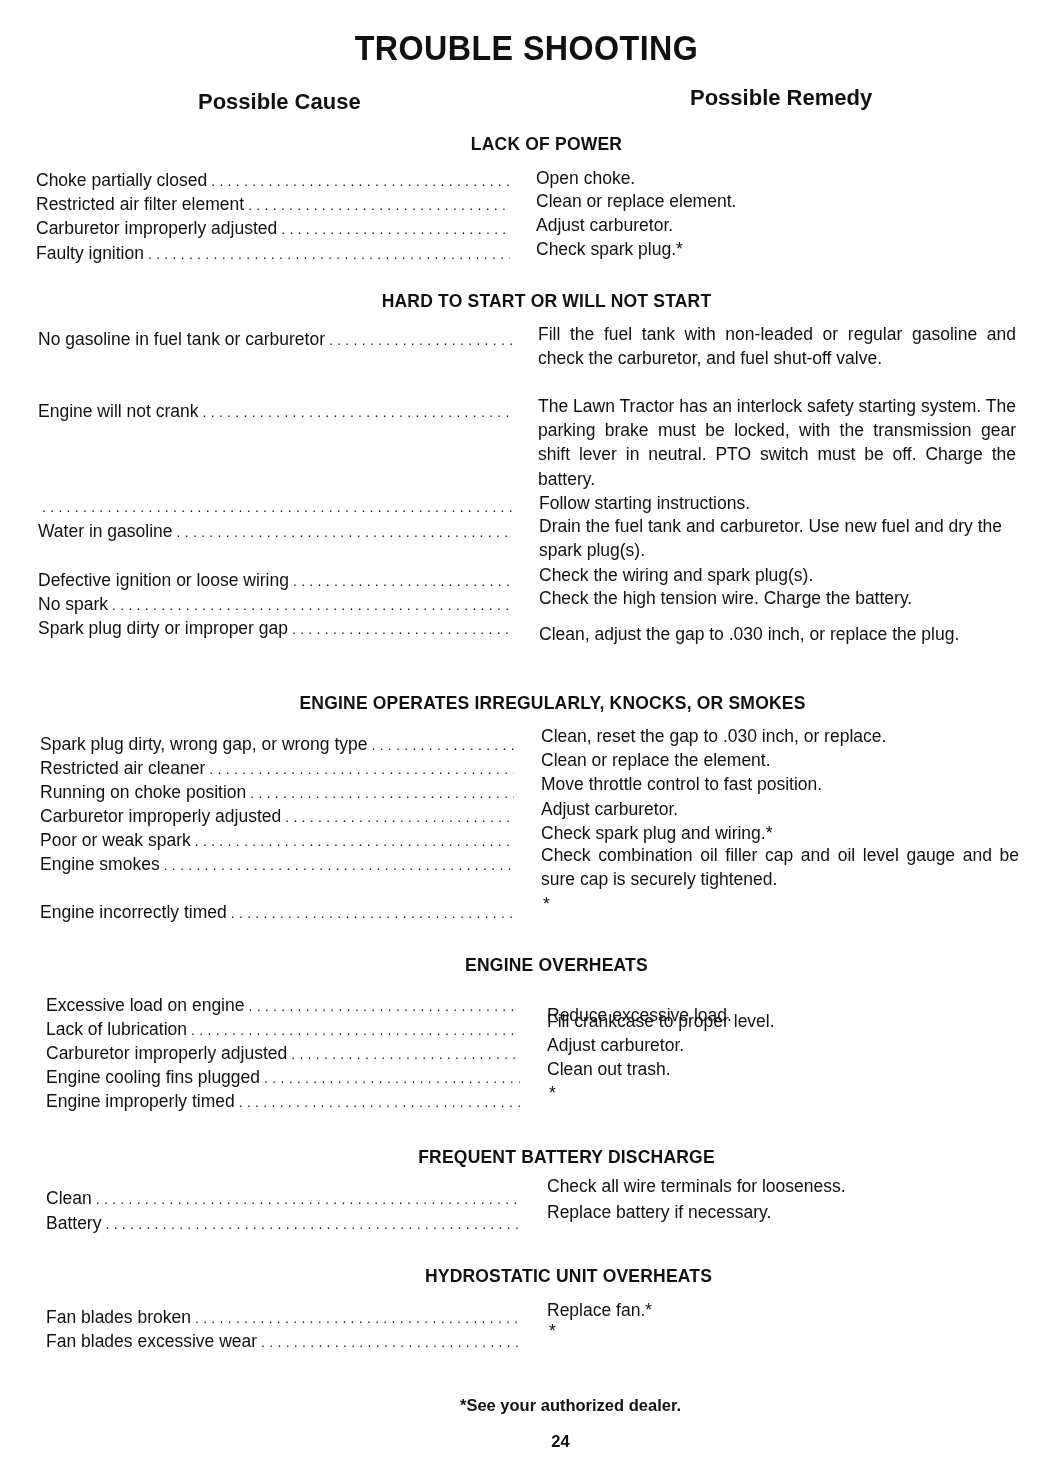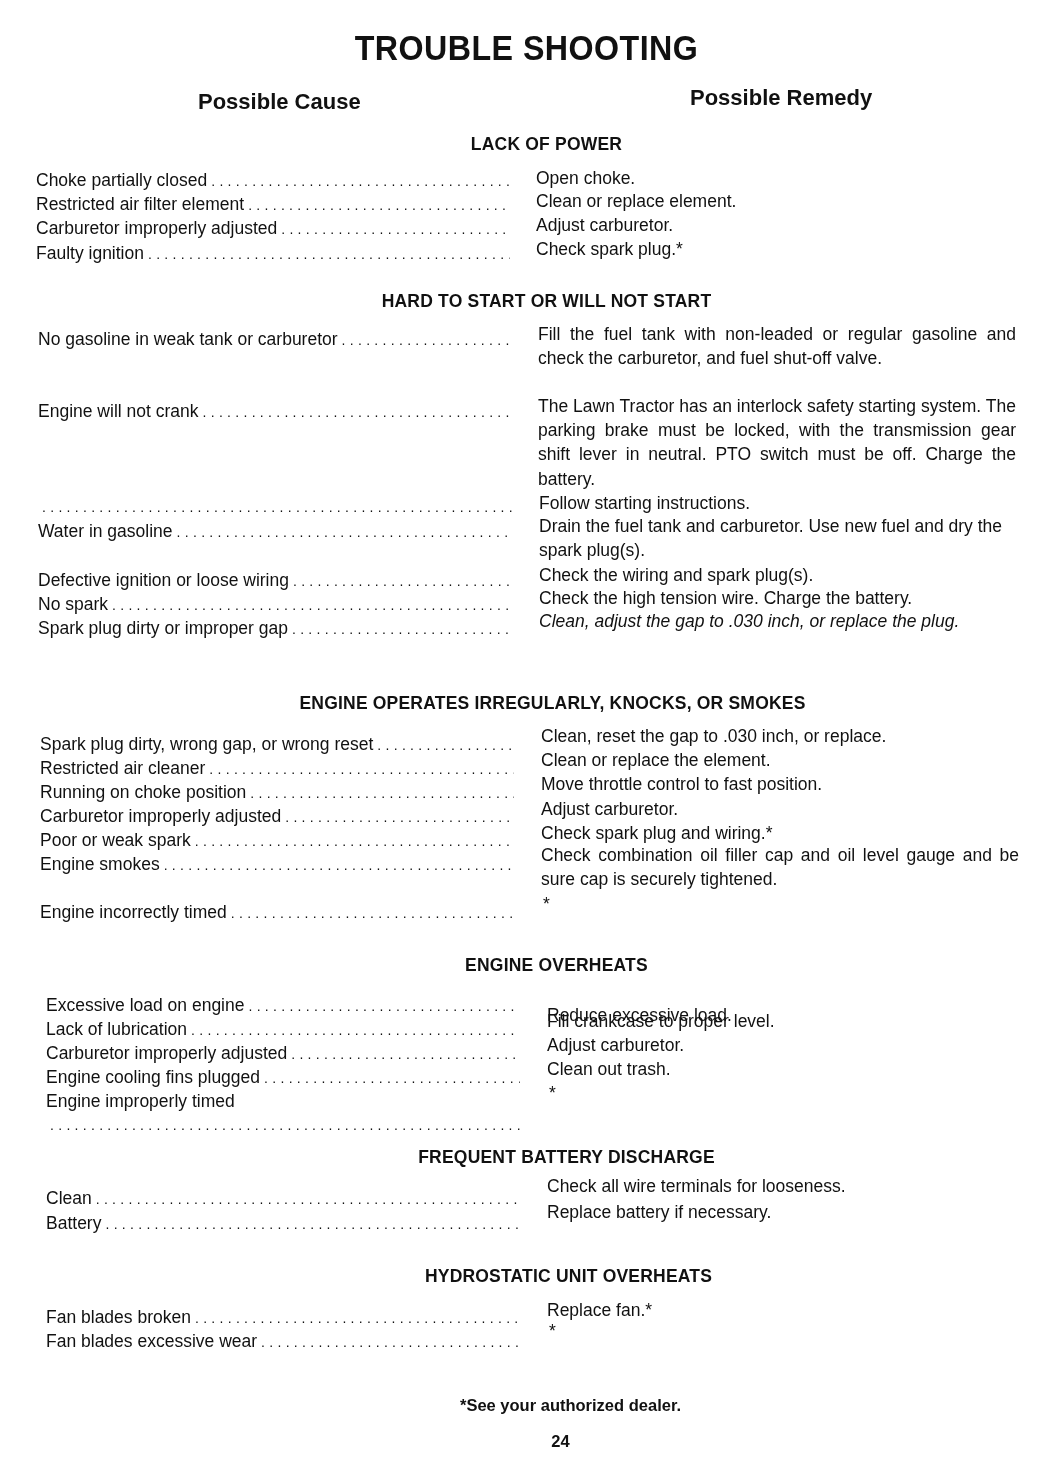--- a/index.html
+++ b/index.html
@@ -129,21 +129,21 @@
       <span class="ctext">Faulty ignition</span>
       <span class="leader"></span>
     </div>
 </div>
 <div class="remedy single" style="left:536px; top:237px;">Check spark plug.*</div>
 
 <div class="section-title" style="top:291px; padding-left:20px;">HARD TO START OR WILL NOT START</div>
 
 <div class="row" style="left:38px; top:327px;">
   <div class="cause" style="width:474px;">
-      <span class="ctext">No gasoline in weak tank or carburetor</span>
+      <span class="ctext">No gasoline in fuel tank or carburetor</span>
       <span class="leader"></span>
     </div>
 </div>
 <div class="remedy" style="left:538px; top:322px; width:478px;">Fill the fuel tank with non-leaded or regular gasoline and check the carburetor, and fuel shut-off valve.</div>
 
 <div class="row" style="left:38px; top:399px;">
   <div class="cause" style="width:474px;">
       <span class="ctext">Engine will not crank</span>
       <span class="leader"></span>
     </div>
@@ -180,27 +180,27 @@
     </div>
 </div>
 <div class="remedy single" style="left:539px; top:586px;">Check the high tension wire. Charge the battery.</div>
 
 <div class="row" style="left:38px; top:616px;">
   <div class="cause" style="width:474px;">
       <span class="ctext">Spark plug dirty or improper gap</span>
       <span class="leader"></span>
     </div>
 </div>
-<div class="remedy" style="left:539px; top:609px; width:478px;font-style:italic;">Clean, adjust the gap to .030 inch, or replace the plug.</div>
+<div class="remedy" style="left:539px; top:622px; width:478px;">Clean, adjust the gap to .030 inch, or replace the plug.</div>
 
 <div class="section-title" style="top:693px; padding-left:26px;">ENGINE OPERATES IRREGULARLY, KNOCKS, OR SMOKES</div>
 
 <div class="row" style="left:40px; top:732px;">
   <div class="cause" style="width:474px;">
-      <span class="ctext">Spark plug dirty, wrong gap, or wrong reset</span>
+      <span class="ctext">Spark plug dirty, wrong gap, or wrong type</span>
       <span class="leader"></span>
     </div>
 </div>
 <div class="remedy single" style="left:541px; top:724px;">Clean, reset the gap to .030 inch, or replace.</div>
 
 <div class="row" style="left:40px; top:756px;">
   <div class="cause" style="width:474px;">
       <span class="ctext">Restricted air cleaner</span>
       <span class="leader"></span>
     </div>
@@ -275,21 +275,21 @@
 
 <div class="row" style="left:46px; top:1065px;">
   <div class="cause" style="width:474px;">
       <span class="ctext">Engine cooling fins plugged</span>
       <span class="leader"></span>
     </div>
 </div>
 <div class="remedy single" style="left:547px; top:1057px;">Clean out trash.</div>
 
 <div class="row" style="left:46px; top:1089px;">
-  <div class="cause" style="width:474px;flex-direction:column;">
+  <div class="cause" style="width:474px;">
       <span class="ctext">Engine improperly timed</span>
       <span class="leader"></span>
     </div>
 </div>
 <div class="remedy single" style="left:549px; top:1081px;">*</div>
 
 <div class="section-title" style="top:1147px; padding-left:40px;">FREQUENT BATTERY DISCHARGE</div>
 
 <div class="row" style="left:46px; top:1186px;">
   <div class="cause" style="width:474px;">

